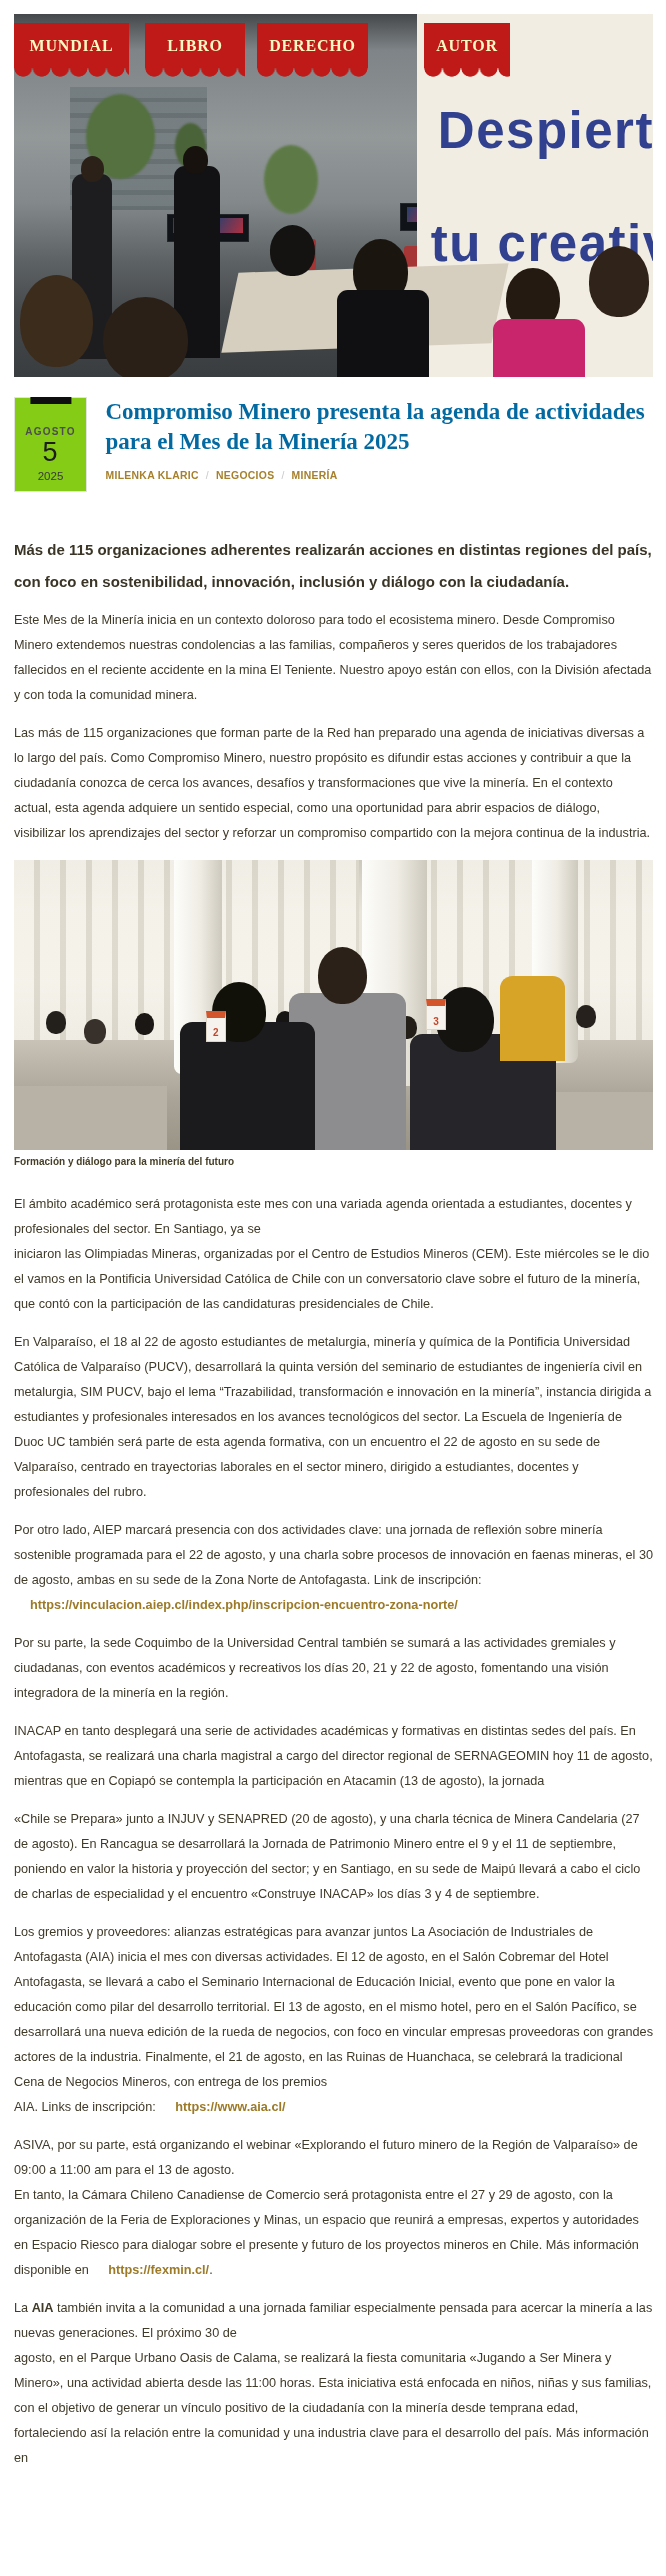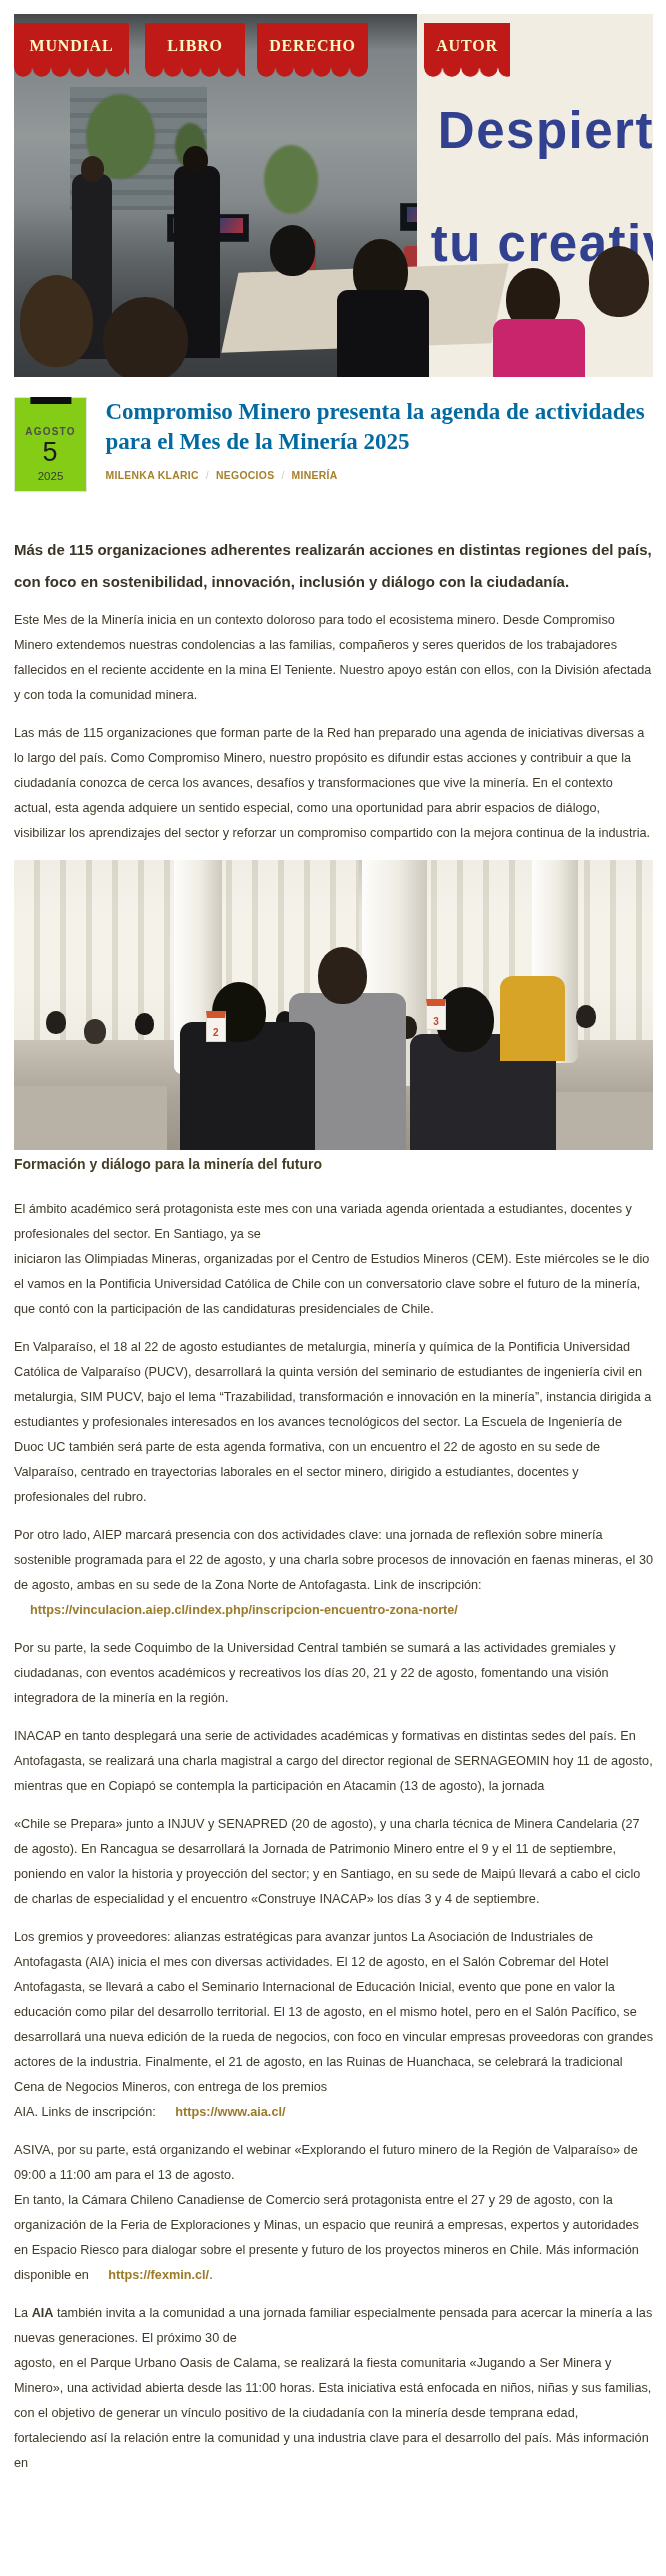--- a/index.html
+++ b/index.html
@@ -35,21 +35,21 @@
   .datebox .day{font-size:27px;color:#1d1d1d;line-height:1.15;letter-spacing:0.8px;}
   .datebox .year{font-size:11.5px;color:#3a3a3a;margin-top:2.3px;}
   .head-right{flex:1;min-width:0;}
   .title{font-family:"Liberation Serif",serif;font-weight:bold;font-size:23px;line-height:1.32;color:#0369a1;margin:0 0 12.3px;}
   .byline{font-size:10.4px;font-weight:bold;color:#a6802c;letter-spacing:0.3px;}
   .byline .sep{color:#c9c9c9;font-weight:normal;padding:0 7px;}
 
   
   .lead{font-size:15px;font-weight:bold;line-height:2.1;color:#3a3526;margin:42px 0 10.8px;}
   .blk-p{font-size:12.7px;line-height:25px;margin:0 0 13px;white-space:pre-line;color:#403a29;}
-  .blk-caption{font-size:14px;font-weight:bold;color:#463f27;margin:6.2px 0 24.6px;}
+  .blk-caption{font-size:10px;font-weight:bold;color:#463f27;margin:6.2px 0 24.6px;}
   .blk-subhead{font-size:12.7px;font-weight:bold;color:#463f27;margin:23px 0 14px;}
   .bold{font-weight:bold;}
   .link{color:#9c7a28;font-weight:bold;text-decoration:none;padding-left:16px;}
 
   
   .photo2{position:relative;height:290px;margin:14px 0 0;overflow:hidden;
     background:linear-gradient(180deg,#ccc8bd 0%,#e9e5da 18%,#ece8de 42%,#c8c3b6 62%,#a9a497 82%,#999486 100%);}
   .p2-window{position:absolute;top:0;height:62%;
     background:repeating-linear-gradient(90deg,#f6f4ec 0 20px,#dcd8cb 20px 26px);opacity:.85;}
   .p2-col{position:absolute;top:0;background:linear-gradient(90deg,#fdfdfb 0%,#efece4 55%,#cdc9bd 100%);border-radius:0 0 7.7px 7.7px;}

